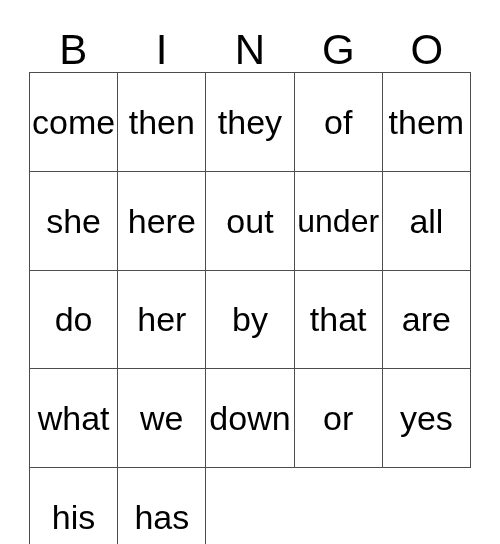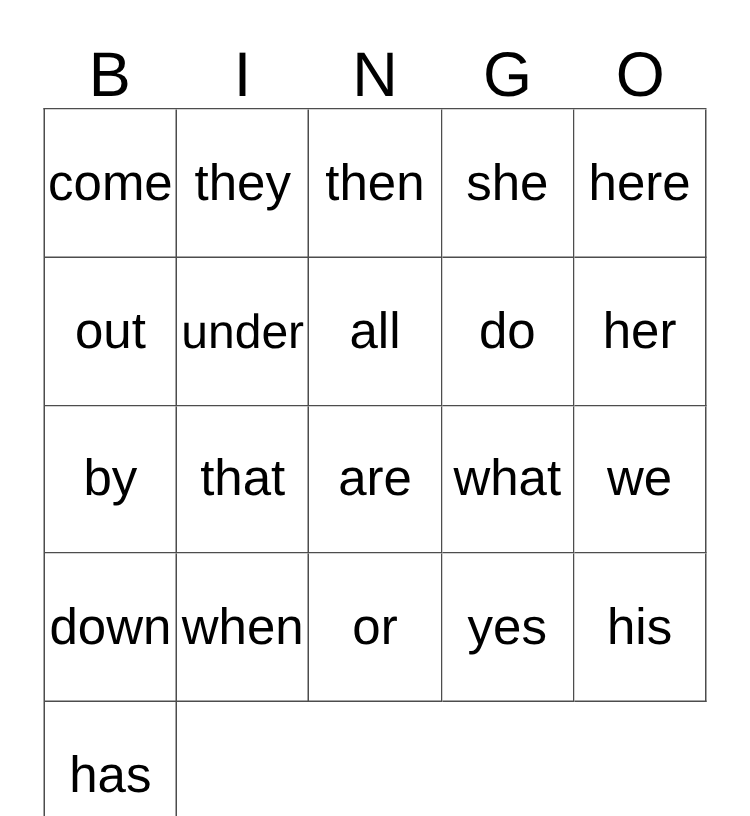--- a/index.html
+++ b/index.html
@@ -95,24 +95,30 @@
     <div class="header-letter">G</div>
     <div class="header-letter">O</div>
   </div>
 
   <div id="bingo-grid">
 
     <div class="bingo-cell">
       <span class="cell-word">come</span>
     </div>
     <div class="bingo-cell">
+      <span class="cell-word">then</span>
+    </div>
+    <div class="bingo-cell">
       <span class="cell-word">they</span>
     </div>
     <div class="bingo-cell">
-      <span class="cell-word">then</span>
+      <span class="cell-word">of</span>
+    </div>
+    <div class="bingo-cell">
+      <span class="cell-word">them</span>
     </div>
 
     <div class="bingo-cell">
       <span class="cell-word">she</span>
     </div>
     <div class="bingo-cell">
       <span class="cell-word">here</span>
     </div>
     <div class="bingo-cell">
       <span class="cell-word">out</span>
@@ -144,23 +150,20 @@
       <span class="cell-word">what</span>
     </div>
     <div class="bingo-cell">
       <span class="cell-word">we</span>
     </div>
     <div class="bingo-cell">
       <span class="cell-word">down</span>
     </div>
 
     <div class="bingo-cell">
-      <span class="cell-word">when</span>
-    </div>
-    <div class="bingo-cell">
       <span class="cell-word">or</span>
     </div>
     <div class="bingo-cell">
       <span class="cell-word">yes</span>
     </div>
     <div class="bingo-cell">
       <span class="cell-word">his</span>
     </div>
     <div class="bingo-cell">
       <span class="cell-word">has</span>

